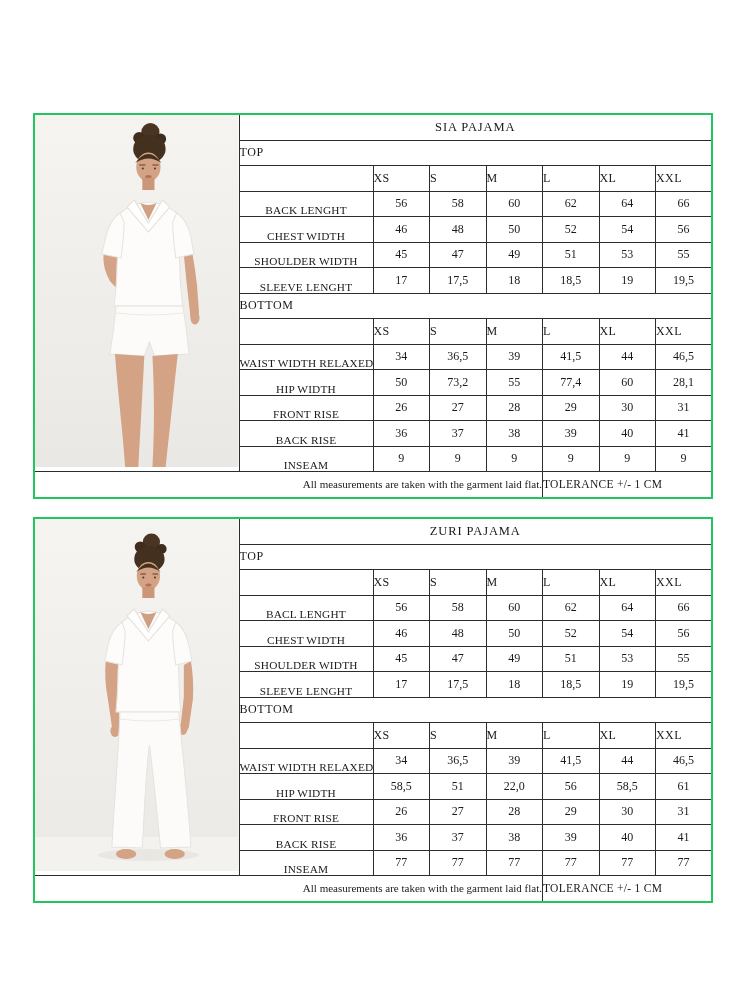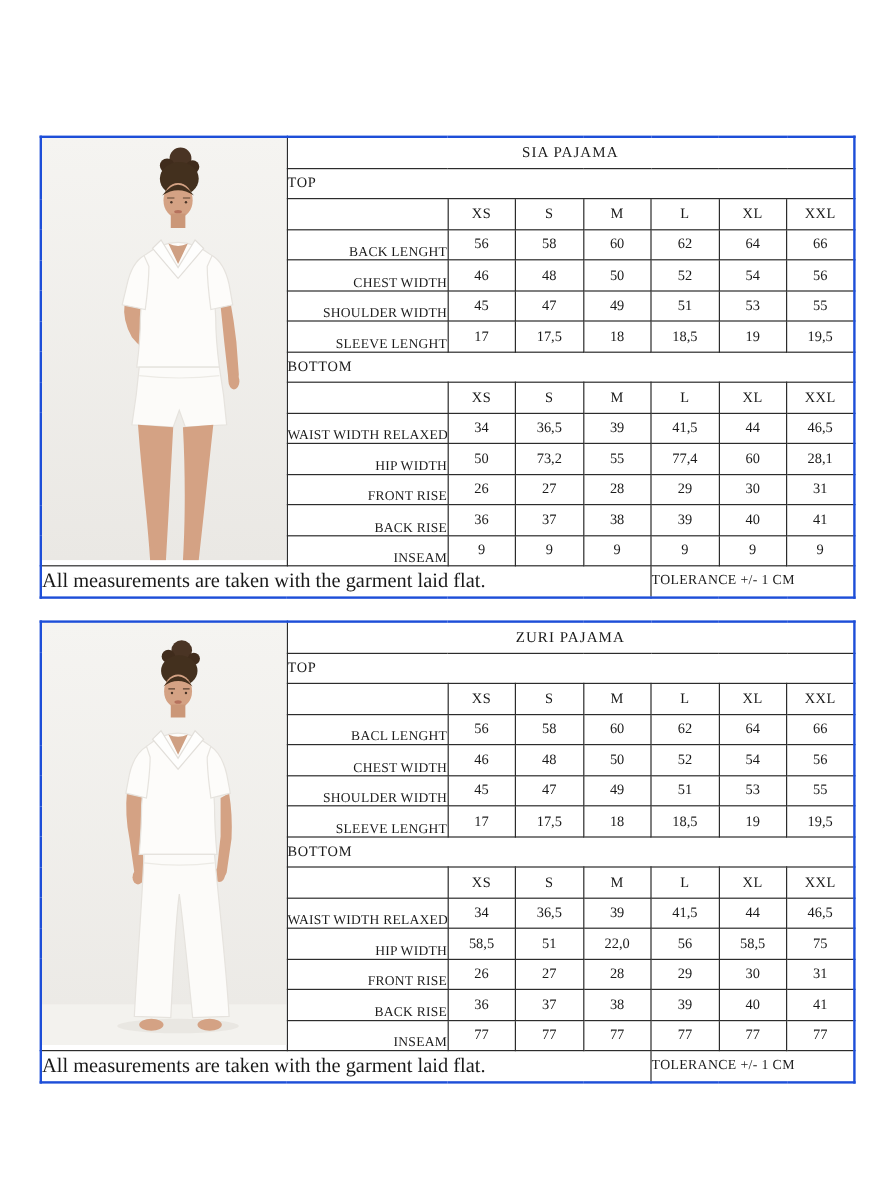--- a/index.html
+++ b/index.html
@@ -21,21 +21,21 @@
     left: 33px;
     width: 678px;
   }
   .sheet-1 { top: 113px; }
   .sheet-2 { top: 517px; }
 
   table.size-table {
     border-collapse: collapse;
     table-layout: fixed;
     width: 678px;
-    border: 2px solid #1d4ed8;
+    border: 2px solid #22c55e;
     padding-left: 44px;
   }
   table.size-table td {
     border: 1px solid #2c2c2c;
     height: 24.5px;
     padding: 0;
     overflow: hidden;
   }
   td.thick-left { border-left-width: 2px; }
 
@@ -45,43 +45,42 @@
     font-size: 12.5px;
     letter-spacing: 0.9px;
   }
   td.c-sect {
     text-align: left;
     vertical-align: middle;
     font-size: 12px;
     letter-spacing: 0.6px;
   }
   td.c-size {
-    text-align: center;
     vertical-align: middle;
     font-size: 12px;
     letter-spacing: 0.4px;
   }
   td.c-label {
-    text-align: right;
+    text-align: center;
     vertical-align: bottom;
     font-size: 11.3px;
     letter-spacing: 0.2px;
     padding-left: 4px;
     padding-bottom: 3px;
     white-space: nowrap;
   }
   td.c-val {
     text-align: center;
     vertical-align: middle;
     font-size: 12px;
   }
   td.c-note {
-    text-align: left;
-    vertical-align: middle;
-    font-size: 17px;
+    text-align: right;
+    vertical-align: middle;
+    font-size: 11px;
   }
   td.c-tol {
     text-align: left;
     vertical-align: middle;
     font-size: 11.5px;
     letter-spacing: 0.3px;
   }
   td.photo-cell {
     padding: 2px;
     vertical-align: top;
@@ -416,21 +415,21 @@
         <td class="c-val">44</td>
         <td class="c-val">46,5</td>
       </tr>
       <tr>
         <td class="c-label">HIP WIDTH</td>
         <td class="c-val">58,5</td>
         <td class="c-val">51</td>
         <td class="c-val">22,0</td>
         <td class="c-val thick-left">56</td>
         <td class="c-val">58,5</td>
-        <td class="c-val">75</td>
+        <td class="c-val">61</td>
       </tr>
       <tr>
         <td class="c-label">FRONT RISE</td>
         <td class="c-val">26</td>
         <td class="c-val">27</td>
         <td class="c-val">28</td>
         <td class="c-val thick-left">29</td>
         <td class="c-val">30</td>
         <td class="c-val">31</td>
       </tr>

